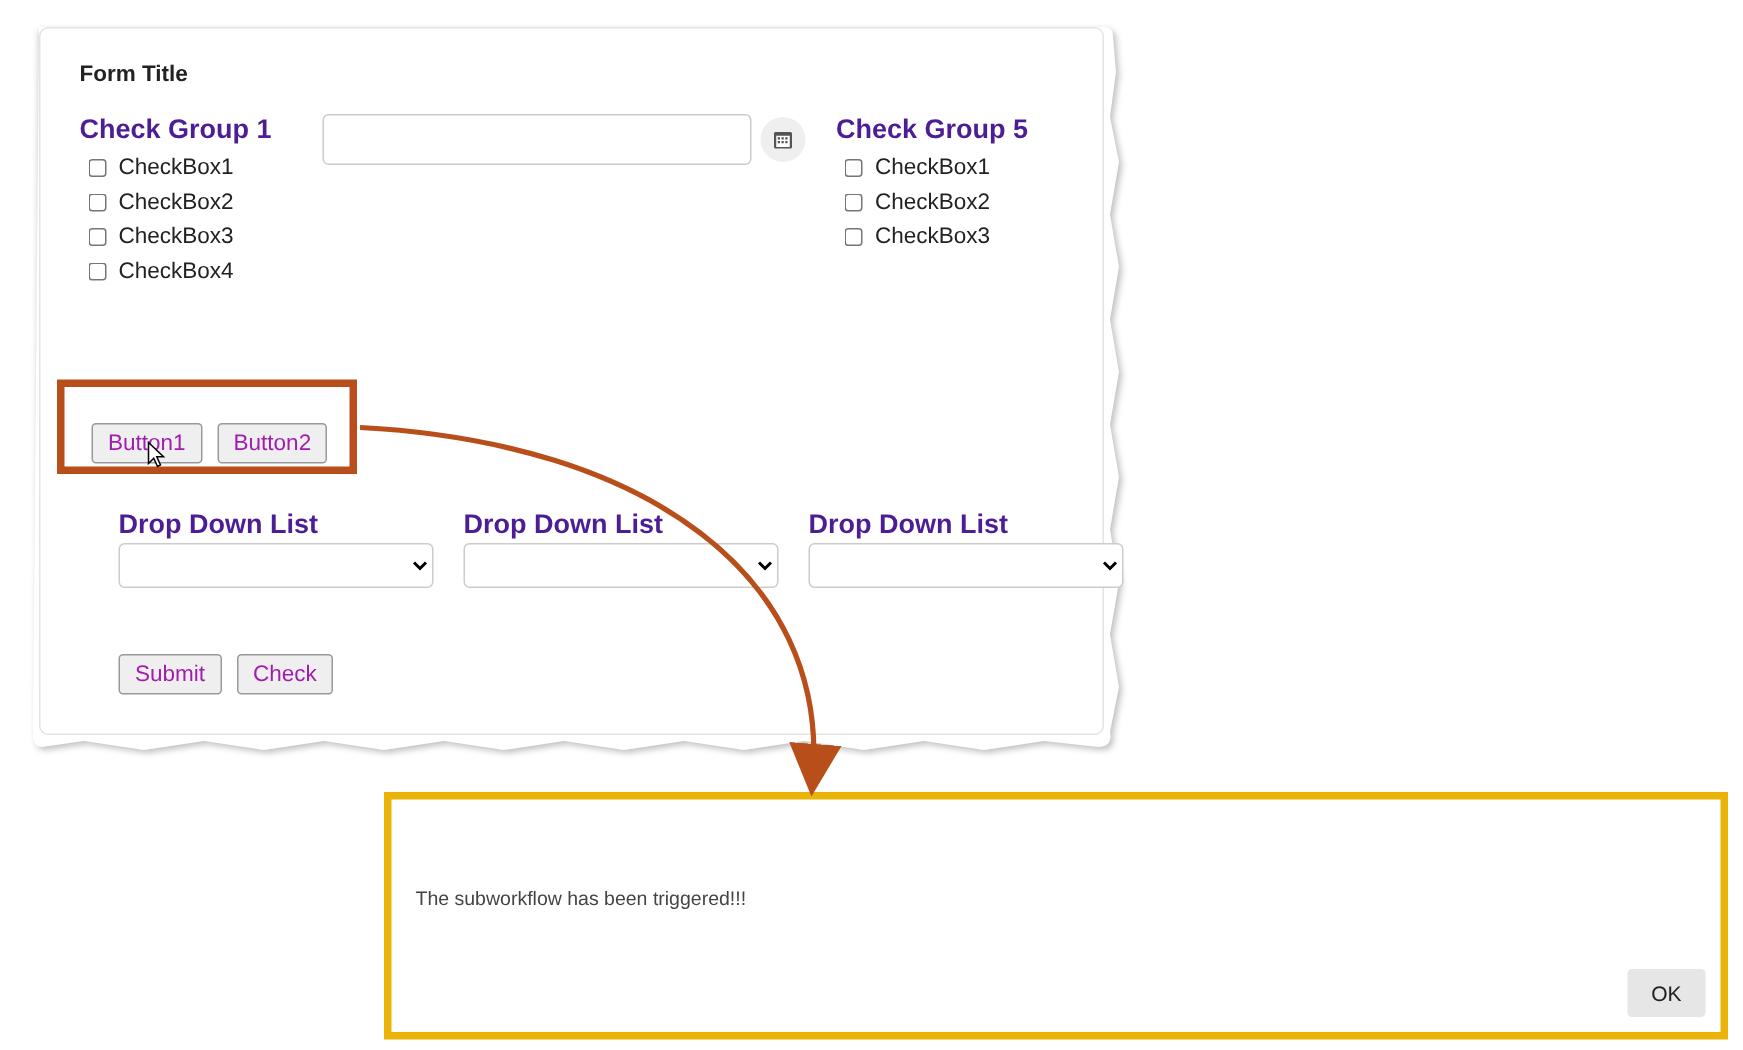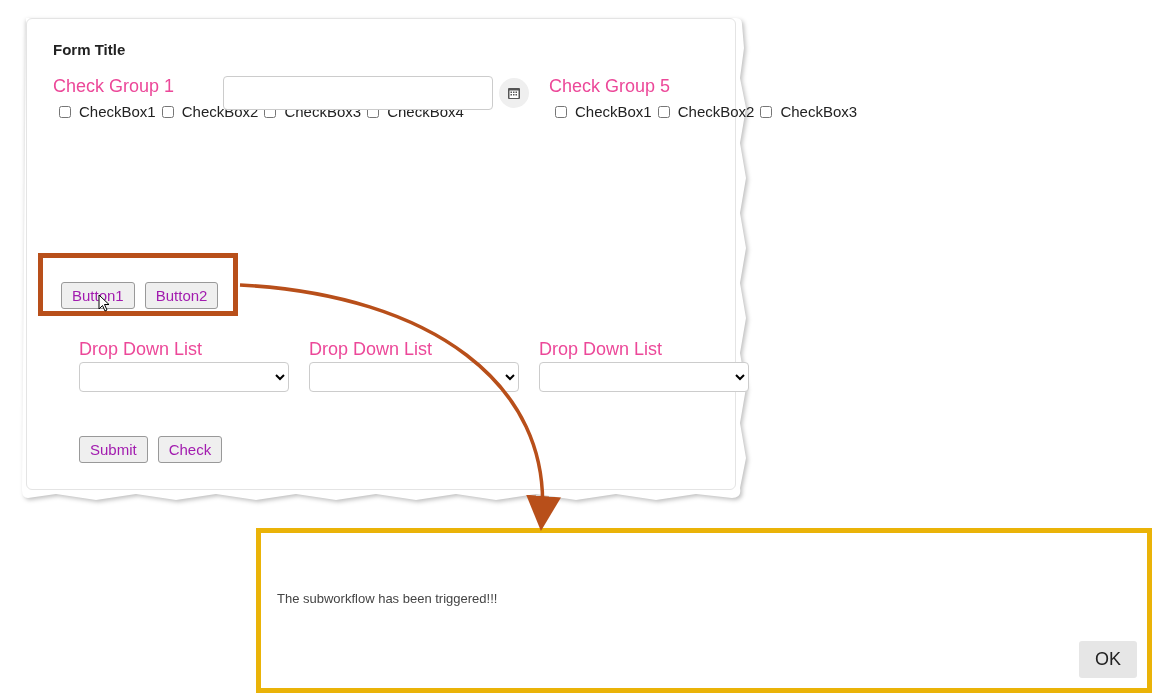--- a/index.html
+++ b/index.html
@@ -29,28 +29,28 @@
     padding: 22px 26px 22px 26px;
   }
   .form-title {
     font-weight: 600;
     font-size: 15px;
     margin: 0 0 18px 0;
   }
   .row { display: flex; gap: 20px; }
   .group-label {
     font-size: 18px;
-    color: #ec4899;
+    color: #4c1d95;
     margin: 0 0 6px 0;
-    font-weight: 400;
+    font-weight: 700;
   }
   .col1 { width: 150px; }
   .col2 { width: 340px; }
   .col3 { width: 160px; }
-  .check-list { display: flex; gap: 6px; padding-left: 6px; }
+  .check-list { display: flex; flex-direction: column; gap: 6px; padding-left: 6px; }
   .check-item { display: flex; align-items: center; gap: 4px; font-size: 15px; }
   .check-item input[type=checkbox]{
     width: 12px; height: 12px; margin: 0 4px 0 0;
   }
   .date-row { display: flex; align-items: stretch; gap: 6px; }
   .date-input {
     flex: 1 1 auto;
     height: 34px;
     border: 1px solid #ccc;
     border-radius: 4px;
@@ -169,21 +169,21 @@
     color: #444;
   }
   .dialog-ok {
     position: absolute;
     right: 10px;
     bottom: 10px;
     background: #e6e6e6;
     border: none;
     border-radius: 3px;
     padding: 8px 16px;
-    font-size: 18px;
+    font-size: 14px;
     cursor: pointer;
     color: #222;
   }
 
   
   .cursor {
     position: absolute;
     left: 98px;
     top: 294px;
     width: 14px;

